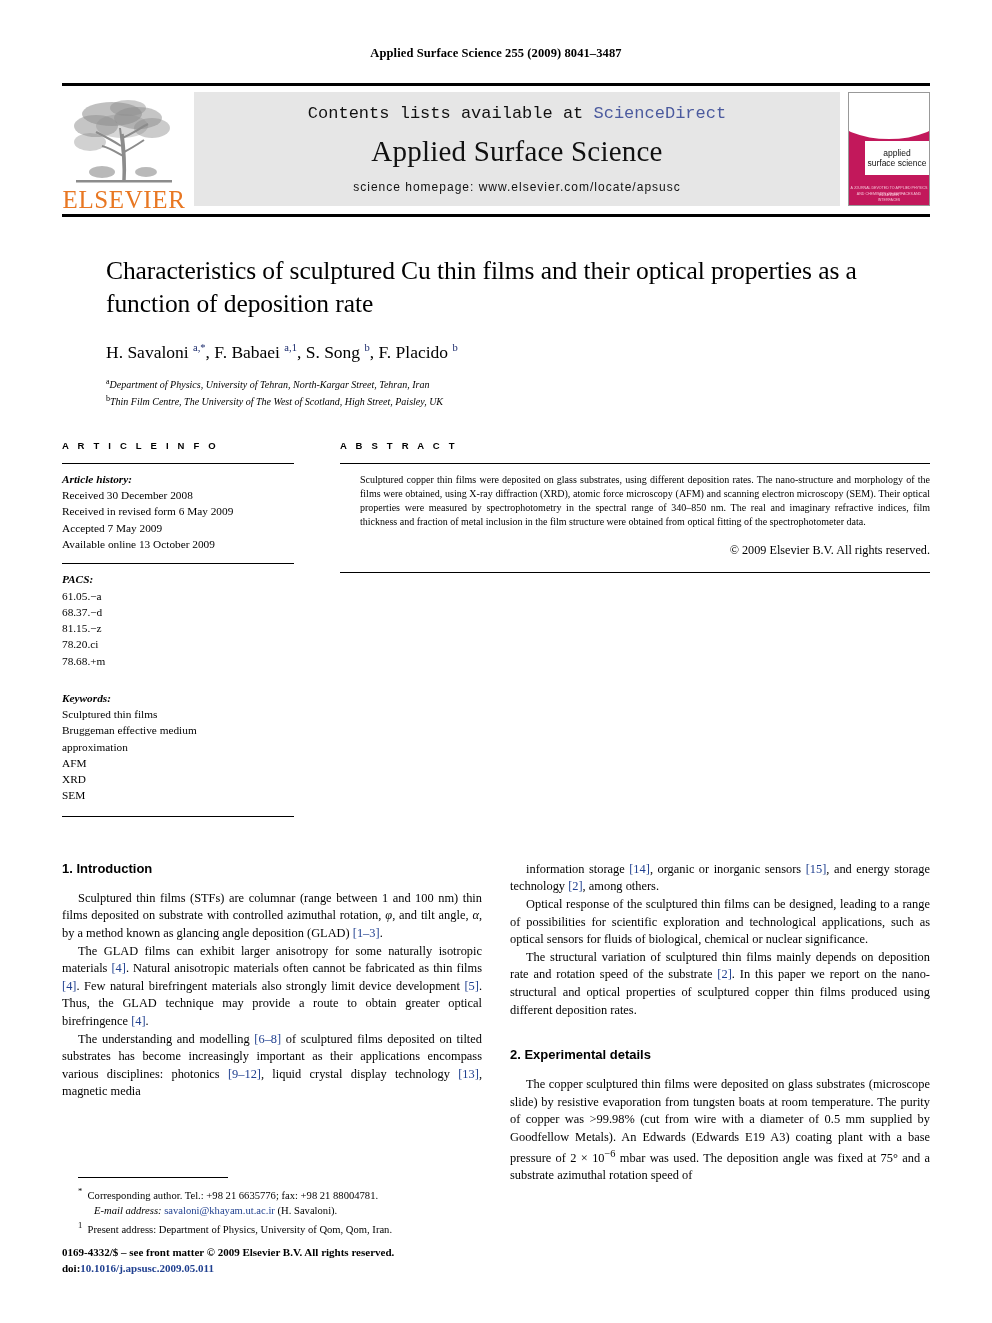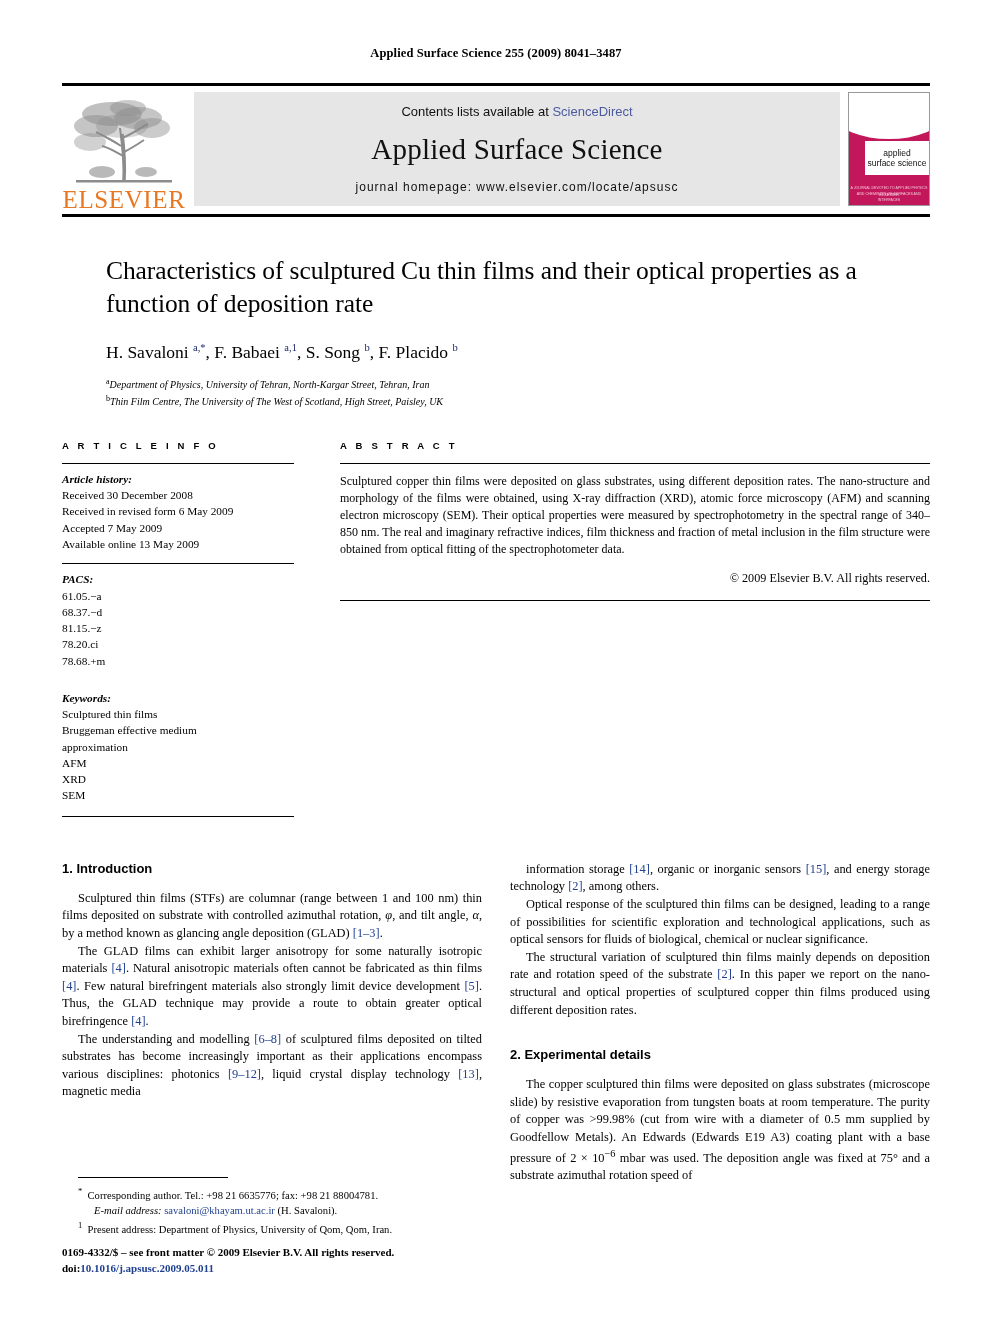--- a/index.html
+++ b/index.html
@@ -65,22 +65,22 @@
     background: #e6e6e6;
     margin: 6px 8px 8px 8px;
     display: flex;
     flex-direction: column;
     align-items: center;
     justify-content: space-between;
     padding: 12px 0 12px 0;
     box-sizing: border-box;
   }
   .contents-line {
-    font-family: Liberation Sans, sans-serif;
-    font-size: 13px;
+    font-family: Liberation Mono, monospace;
+    font-size: 17px;
     color: #111;
   }
   .contents-line .sd-link {
     color: #4b5a9e;
   }
   .journal-title {
     font-family: "Liberation Serif", serif;
     font-size: 29px;
     color: #111;
     letter-spacing: 0.2px;
@@ -183,24 +183,25 @@
   }
   .hr-thin { border-top: 1.6px solid #000; }
   .info-body { font-size: 11.3px; line-height: 1.44; padding-top: 7px; }
   .info-body .grp-title { font-style: italic; font-weight: bold; }
   .pacs-block { padding-top: 7px; }
   .kw-block { margin-top: 14px; }
   .info-rule2 { border-top: 1.6px solid #000; margin-top: 11px; }
   .info-bottom-rule { border-top: 1.6px solid #000; margin-top: 12px; }
 
   .abs-body {
-    font-size: 12px;
+    font-size: 10px;
     line-height: 1.42;
     text-align: justify;
     padding-top: 9px;
+    margin-left: 20px;
   }
   .copyright {
     text-align: right;
     font-size: 12.2px;
     margin-top: 13px;
   }
   .abs-bottom-rule { border-top: 1.6px solid #000; margin-top: 14px; }
 
   
   .body-cols {
@@ -298,21 +299,21 @@
       </svg>
       <div class="elsevier-word">ELSEVIER</div>
     </div>
 
     <div class="journal-band">
       <div class="contents-line">
         <span>Contents lists available at</span>
         <span class="sd-link">ScienceDirect</span>
       </div>
       <div class="journal-title">Applied Surface Science</div>
-      <div class="homepage-line">journal homepage: www.elsevier.com/locate/apsusc</div>
+      <div class="homepage-line">science homepage: www.elsevier.com/locate/apsusc</div>
     </div>
 
     <div class="cover-thumb">
       <div class="cover-top">
         <div class="cover-mini-logo"></div>
       </div>
       <div class="cover-body">
         <div class="cover-arc"></div>
         <div class="cover-whiteband">
           <span>applied</span>
@@ -341,21 +342,21 @@
   <div class="info-abstract">
 
     <div class="col-info">
       <div class="sec-label">A R T I C L E  I N F O</div>
       <div class="hr-thin"></div>
       <div class="info-body">
         <div class="grp-title">Article history:</div>
         <div>Received 30 December 2008</div>
         <div>Received in revised form 6 May 2009</div>
         <div>Accepted 7 May 2009</div>
-        <div>Available online 13 May 2009</div>
+        <div>Available online 13 October 2009</div>
       </div>
       <div class="info-rule2"></div>
       <div class="info-body pacs-block">
         <div class="grp-title">PACS:</div>
         <div>61.05.−a</div>
         <div>68.37.−d</div>
         <div>81.15.−z</div>
         <div>78.20.ci</div>
         <div>78.68.+m</div>
       </div>

